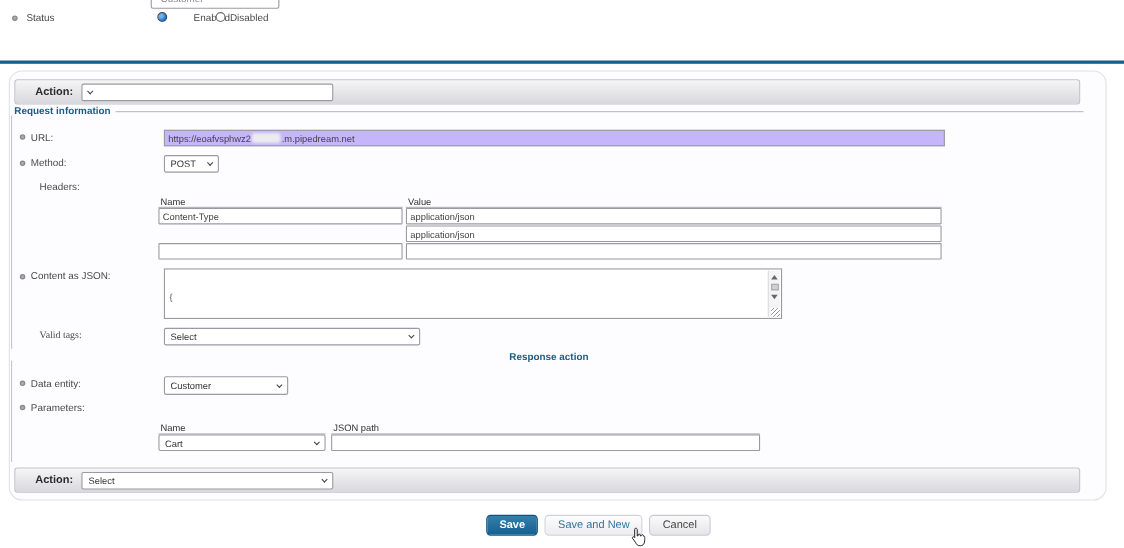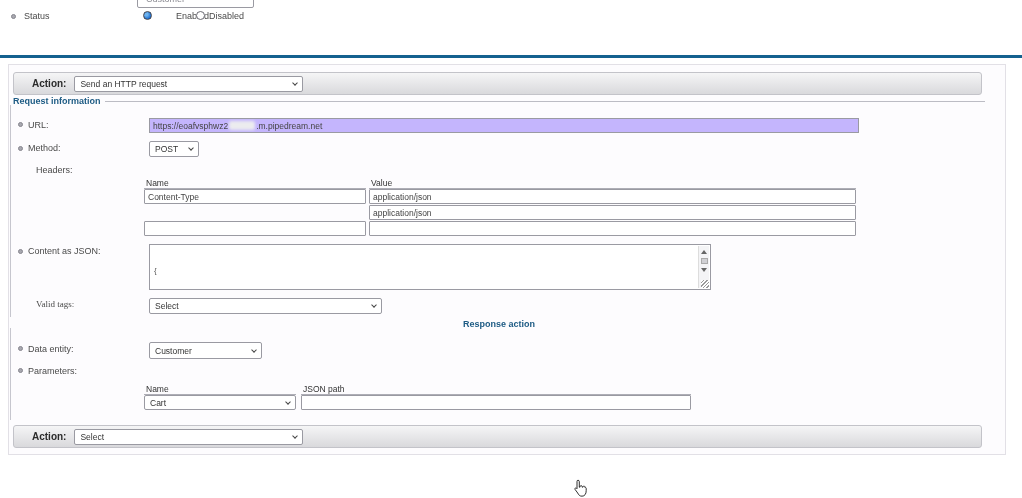--- a/index.html
+++ b/index.html
@@ -31,21 +31,21 @@
   .vline { position:absolute; width:1px; background:#c6c6ce; }
   .tabs { position:absolute; left:20px; top:34px; display:flex; gap:2px; }
   .tab { height:21px; padding:0 11px; display:flex; align-items:center;
          border:1px solid #c2c2c8; border-bottom:none; border-radius:3px 3px 0 0;
          background:linear-gradient(#f8f8f9,#dedee2); font-size:9.5px; color:#333;
          cursor:pointer; }
   .tab.active { background:linear-gradient(#3b8ab4,#135d8c); border-color:#135d8c;
                 color:#fff; font-weight:bold; }
   .tabline { position:absolute; left:0; right:0; top:55px; height:3px; background:#14618f; }
   .panel { position:absolute; left:8px; top:64px; width:998px; height:391px;
-           background:#fdfcfe; border:1px solid #e2e0e6; border-radius:0; }
+           background:#fdfcfe; border:1px solid #e2e0e6; border-radius:12px; }
   .actionbar { position:absolute; left:4px; width:969px; height:23px;
                background:linear-gradient(#f5f5f6,#d9d9dc); border:1px solid #c3c3c9;
                border-radius:3px; display:flex; align-items:center; }
   .actionbar .albl { font-size:10px; font-weight:bold; color:#2b2b2b; margin-left:18px; }
   .colhdr { position:absolute; font-size:8.5px; color:#333; }
   .hdrline { position:absolute; height:1px; background:#aeaeb6; }
   .ta { position:absolute; border:1px solid #9a9aa2; background:#fff; overflow:hidden; }
   .ta .code { position:absolute; left:4px; top:2px; font-size:8px; line-height:9.5px;
               color:#555; white-space:pre; }
   .sb { position:absolute; right:1px; top:1px; bottom:1px; width:11px;
@@ -90,21 +90,20 @@
   <span class="radio" style="left:196px; top:11px;"></span>
   <span class="abs lbl" style="left:209px; top:11px;">Disabled</span>
 
   <div class="tabline"></div>
 
   <div class="panel">
 
     <div class="actionbar" style="top:7px;">
       <span class="albl">Action:</span>
       <div class="sel" style="position:relative; left:8px; width:229px; height:16px;">
-        <span class="txt">Send an HTTP request</span>
         <span class="chev"></span>
       </div>
     </div>
 
     <div class="legendrow" style="left:4px; top:31px; width:972px;">
       <span>Request information</span>
       <span class="line"></span>
     </div>
     <div class="vline" style="left:1px; top:40px; height:212px;"></div>
 
@@ -185,18 +184,23 @@
 
     <div class="actionbar" style="top:360px;">
       <span class="albl">Action:</span>
       <div class="sel" style="position:relative; left:8px; width:229px; height:16px;">
         <span class="txt">Select</span>
         <span class="chev"></span>
       </div>
     </div>
   </div>
 
+  <div class="abs" style="left:442px; top:468px; display:flex; gap:6px;">
+    <div class="btn btn-save">Save</div>
+    <div class="btn btn-lite">Save and New</div>
+    <div class="btn btn-cancel">Cancel</div>
+  </div>
 
   <svg class="abs" style="left:573px; top:479px;" width="14" height="18" viewBox="0 0 14 18">
     <path d="M5 1.2 C5.9 1.2 6.3 1.9 6.3 2.6 L6.3 8.2 L7 8.2 L7.2 7.2 C7.4 6.4 8.8 6.4 9 7.2 L9.2 8.2 L9.9 8.2 L10.1 7.6 C10.3 6.8 11.6 6.9 11.8 7.7 L11.9 8.4 L12.6 8.4 C13.1 8.6 13.2 9 13.2 9.6 L13.2 11.6 C13.2 14.8 11.8 17.2 9 17.2 C6.6 17.2 5.6 15.8 4.7 14 L2 10.4 C1.4 9.5 2.6 8.5 3.5 9.2 L4 9.7 L4 2.6 C4 1.9 4.2 1.2 5 1.2 Z" fill="#fff" stroke="#1a1a1a" stroke-width="0.9"></path>
   </svg>
 
 </div>
 
 </body></html>

